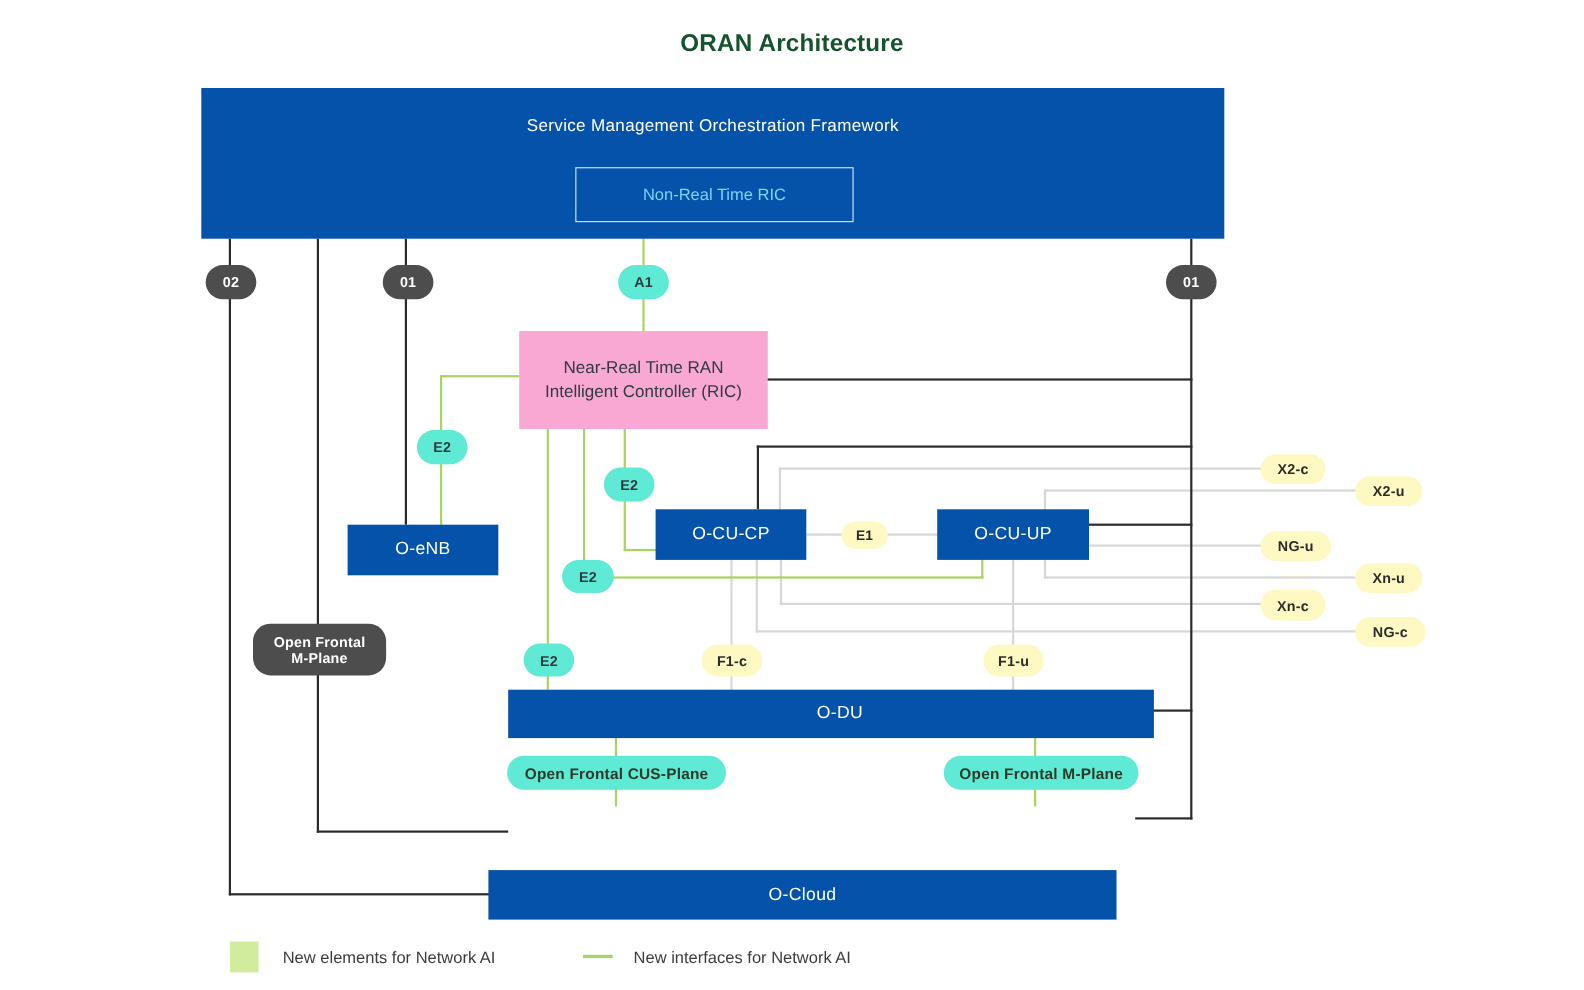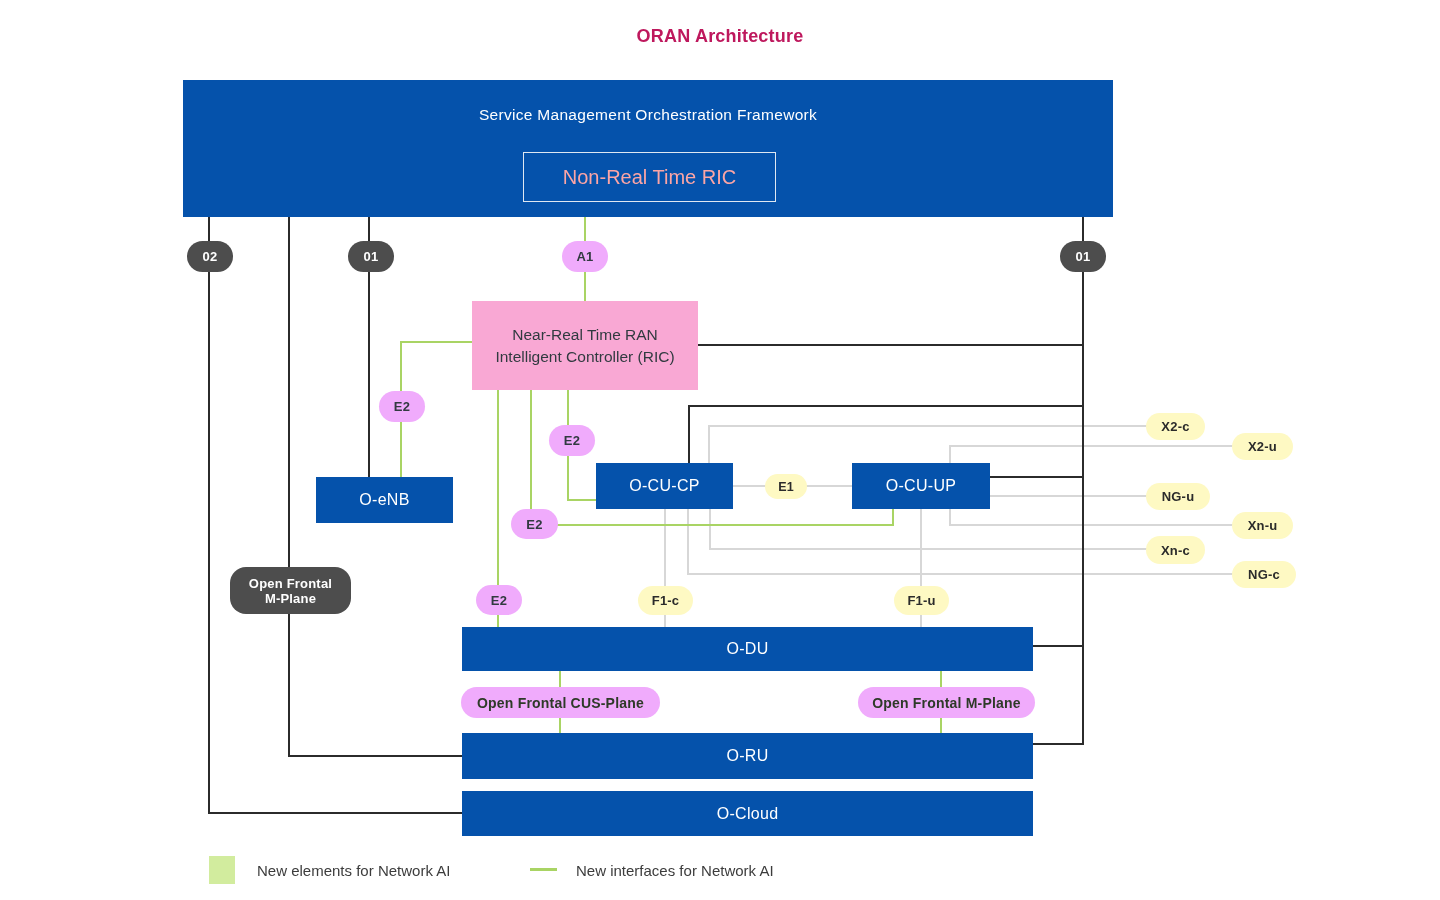--- a/index.html
+++ b/index.html
@@ -19,37 +19,37 @@
     position:absolute;background:#0552ab;color:#ffffff;
     display:flex;align-items:center;justify-content:center;
     font-size:16px;letter-spacing:.3px;
   }
   .greenbox{
     position:absolute;background:#f9a8d4;color:#313a40;
     display:flex;flex-direction:column;align-items:center;justify-content:center;
     font-size:15.5px;line-height:22px;text-align:center;
   }
   .innerbox{
-    position:absolute;border:1.5px solid #dfe8f2;color:#fca5a5;
-    display:flex;align-items:center;justify-content:center;font-size:20px;
+    position:absolute;border:1.5px solid #dfe8f2;color:#7dd3fc;
+    display:flex;align-items:center;justify-content:center;font-size:15px;
   }
   
   .pill{
     position:absolute;display:flex;align-items:center;justify-content:center;
     border-radius:999px;font-weight:bold;font-size:13px;letter-spacing:.2px;
   }
   .pill-dark{background:#4d4d4d;color:#ffffff;}
-  .pill-green{background:#f0abfc;color:#313a40;}
+  .pill-green{background:#5eead4;color:#313a40;}
   .pill-gray{background:#fef9c3;color:#2b2b2b;}
   .pill-2line{border-radius:16px;flex-direction:column;line-height:15px;text-align:center;}
   .pill-wide{border-radius:16px;font-size:14px;color:#2e3a28;}
   
   #title{
     position:absolute;left:0;top:26px;width:100%;text-align:center;
-    font-size:18px;font-weight:bold;color:#be185d;letter-spacing:.2px;
+    font-size:22px;font-weight:bold;color:#14532d;letter-spacing:.2px;
   }
   .smo-label{
     position:absolute;left:0;top:26px;width:100%;text-align:center;
     color:#ffffff;font-size:15.5px;letter-spacing:.3px;
   }
   .legend-text{
     position:absolute;font-size:15px;color:#3c3c3c;display:flex;align-items:center;height:28px;
   }
   .legend-swatch-box{position:absolute;background:#d2ec9e;}
   .legend-swatch-line{position:absolute;background:#a9d464;}
@@ -114,27 +114,24 @@
 
   <div class="bluebox" style="left:316px;top:477px;width:137px;height:46px;">
     <span>O-eNB</span>
   </div>
   <div class="bluebox" style="left:596px;top:463px;width:137px;height:46px;">
     <span>O-CU-CP</span>
   </div>
   <div class="bluebox" style="left:852px;top:463px;width:138px;height:46px;">
     <span>O-CU-UP</span>
   </div>
-  <div class="bluebox" style="left:462px;top:627px;width:571px;height:44px;">
+  <div class="bluebox" style="left:462px;top:627px;width:571px;height:44px;padding-left:16px;">
     <span>O-DU</span>
   </div>
-  <div class="bluebox" style="left:462px;top:733px;width:571px;height:46px;">
-    <span>O-RU</span>
-  </div>
-  <div class="bluebox" style="left:462px;top:791px;width:571px;height:45px;">
+  <div class="bluebox" style="left:444px;top:791px;width:571px;height:45px;">
     <span>O-Cloud</span>
   </div>
 
   <div class="pill pill-dark" style="left:187px;top:241px;width:46px;height:31px;">02</div>
   <div class="pill pill-dark" style="left:348px;top:241px;width:46px;height:31px;">01</div>
   <div class="pill pill-green" style="left:562px;top:241px;width:46px;height:31px;">A1</div>
   <div class="pill pill-dark" style="left:1060px;top:241px;width:46px;height:31px;">01</div>
 
   <div class="pill pill-green" style="left:379px;top:391px;width:46px;height:31px;">E2</div>
   <div class="pill pill-green" style="left:549px;top:425px;width:46px;height:31px;">E2</div>

